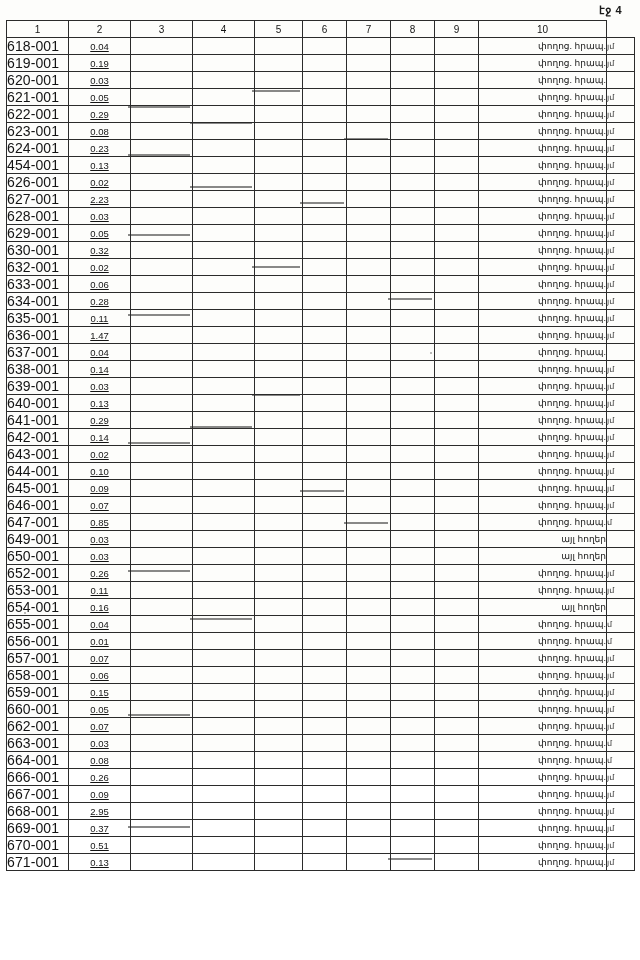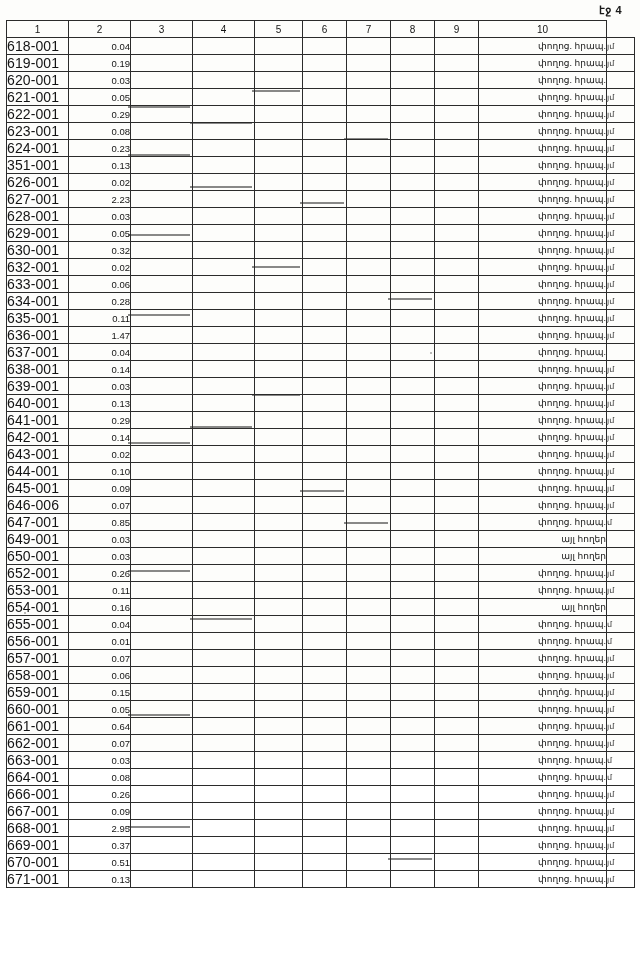--- a/index.html
+++ b/index.html
@@ -71,22 +71,23 @@
   col.c10 { width: 128px; }
   col.c11 { width: 28px; }
 
   td.code {
     text-align: left;
     padding-left: 3px;
     font-size: 14px;
     letter-spacing: 0.1px;
   }
   td.num {
-    text-align: right;
+    text-align: center;
     font-size: 9.5px;
+    text-decoration: underline;
   }
   td.blank { }
   td.desc {
     text-align: right;
     padding-left: 3px;
     font-size: 9px;
     white-space: nowrap;
     overflow: hidden;
   }
   td.tail {
@@ -234,21 +235,21 @@
             <td class="blank"></td>
             <td class="blank"></td>
             <td class="blank"></td>
             <td class="blank"></td>
             <td class="blank"></td>
             <td class="blank"></td>
             <td class="desc">փողոց. հրապ.</td>
             <td class="tail">յմ</td>
           </tr>
           <tr>
-            <td class="code">351-001</td>
+            <td class="code">454-001</td>
             <td class="num">0.13</td>
             <td class="blank"></td>
             <td class="blank"></td>
             <td class="blank"></td>
             <td class="blank"></td>
             <td class="blank"></td>
             <td class="blank"></td>
             <td class="blank"></td>
             <td class="desc">փողոց. հրապ.</td>
             <td class="tail">յմ</td>
@@ -494,21 +495,21 @@
             <td class="blank"></td>
             <td class="blank"></td>
             <td class="blank"></td>
             <td class="blank"></td>
             <td class="blank"></td>
             <td class="blank"></td>
             <td class="desc">փողոց. հրապ.</td>
             <td class="tail">յմ</td>
           </tr>
           <tr>
-            <td class="code">646-006</td>
+            <td class="code">646-001</td>
             <td class="num">0.07</td>
             <td class="blank"></td>
             <td class="blank"></td>
             <td class="blank"></td>
             <td class="blank"></td>
             <td class="blank"></td>
             <td class="blank"></td>
             <td class="blank"></td>
             <td class="desc">փողոց. հրապ.</td>
             <td class="tail">յմ</td>
@@ -652,33 +653,20 @@
             <td class="blank"></td>
             <td class="blank"></td>
             <td class="blank"></td>
             <td class="blank"></td>
             <td class="desc">փողոց. հրապ.</td>
             <td class="tail">յմ</td>
           </tr>
           <tr>
             <td class="code">660-001</td>
             <td class="num">0.05</td>
-            <td class="blank"></td>
-            <td class="blank"></td>
-            <td class="blank"></td>
-            <td class="blank"></td>
-            <td class="blank"></td>
-            <td class="blank"></td>
-            <td class="blank"></td>
-            <td class="desc">փողոց. հրապ.</td>
-            <td class="tail">յմ</td>
-          </tr>
-          <tr>
-            <td class="code">661-001</td>
-            <td class="num">0.64</td>
             <td class="blank"></td>
             <td class="blank"></td>
             <td class="blank"></td>
             <td class="blank"></td>
             <td class="blank"></td>
             <td class="blank"></td>
             <td class="blank"></td>
             <td class="desc">փողոց. հրապ.</td>
             <td class="tail">յմ</td>
           </tr>

